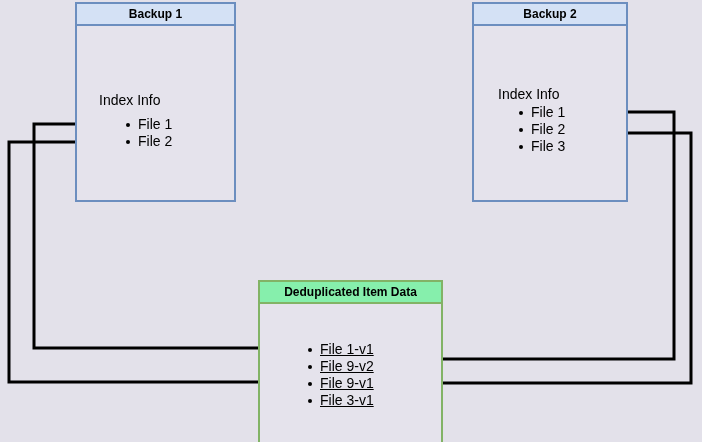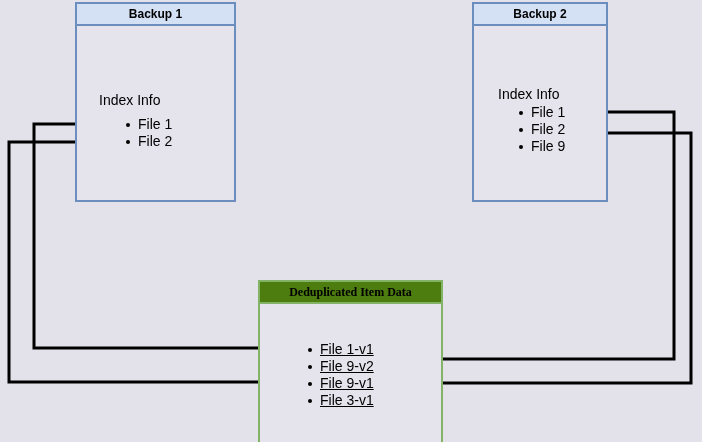--- a/index.html
+++ b/index.html
@@ -37,23 +37,22 @@
     font-weight: bold;
     color: #000000;
     background: #d4e1f5;
     border-bottom: 2px solid #6c8ebf;
   }
   .node-box.green {
     border-color: #82b366;
     background: #e5e3ec;
   }
   .node-box.green > .node-header {
-    background: #4d7c0f;
+    background: #86efac;
     border-bottom-color: #82b366;
-    font-family: Liberation Serif, serif;
   }
   .node-title-text {
     display: block;
     border-radius: 8px;
   }
   .index-label {
     position: absolute;
     font-size: 14px;
     color: #000000;
     white-space: nowrap;
@@ -118,29 +117,29 @@
     <div class="node-header">
       <span class="node-title-text">Backup 1</span>
     </div>
     <div class="index-label" style="left:22px; top:58px;">Index Info</div>
     <ul class="file-list" style="left:48px; top:112px;">
       <li>File 1</li>
       <li>File 2</li>
     </ul>
   </div>
 
-  <div class="node-box" style="left:472px; top:2px; width:136px; height:200px;">
+  <div class="node-box" style="left:472px; top:2px; width:156px; height:200px;">
     <div class="node-header">
       <span class="node-title-text">Backup 2</span>
     </div>
     <div class="index-label" style="left:24px; top:52px;">Index Info</div>
     <ul class="file-list" style="left:44px; top:100px;">
       <li>File 1</li>
       <li>File 2</li>
-      <li>File 9</li>
+      <li>File 3</li>
     </ul>
   </div>
 
   <div class="node-box green" style="left:258px; top:280px; width:185px; height:165px;">
     <div class="node-header">
       <span class="node-title-text">Deduplicated Item Data</span>
     </div>
     <ul class="file-list ded-list" style="left:47px; top:59px;">
       <li>File 1-v1</li>
       <li>File 9-v2</li>

